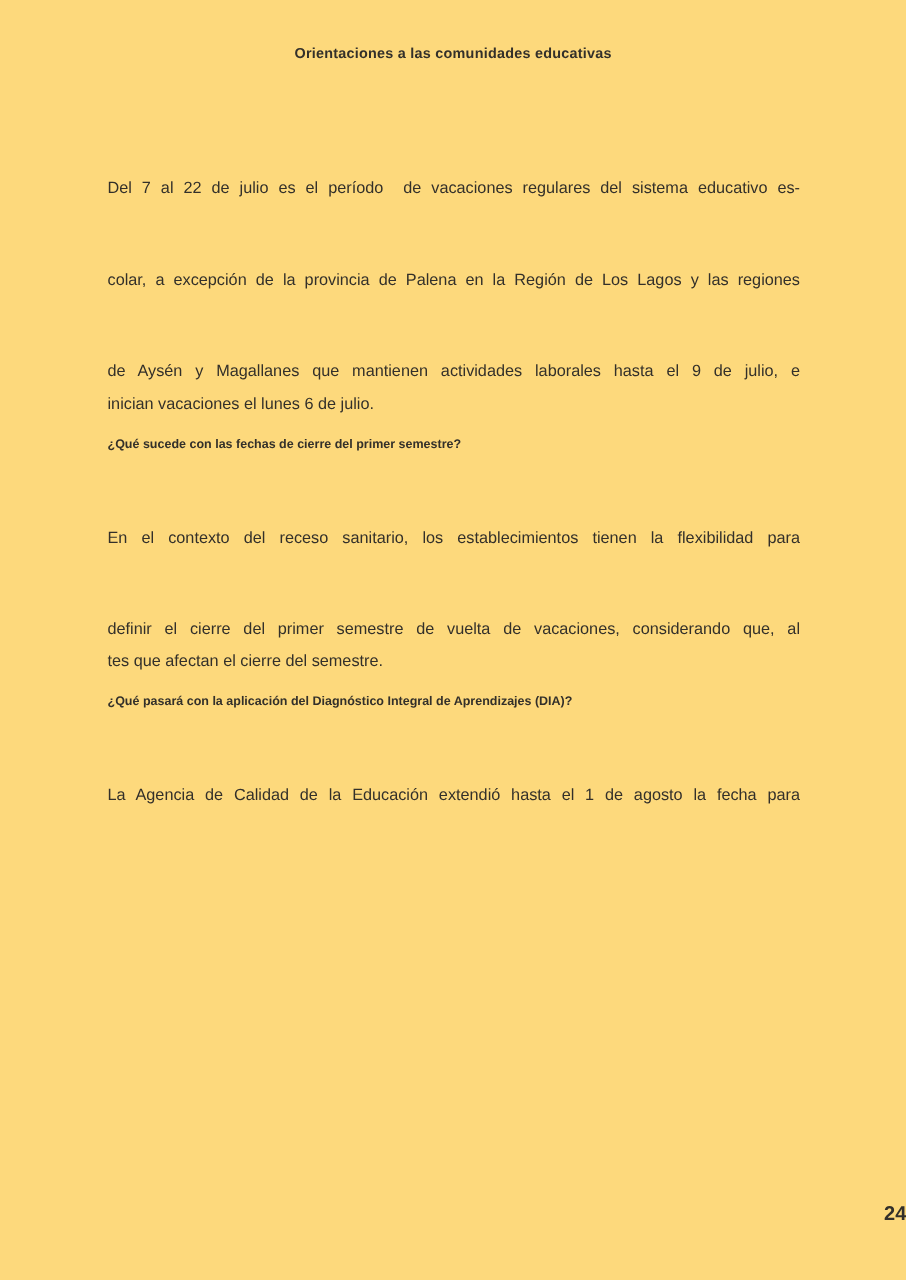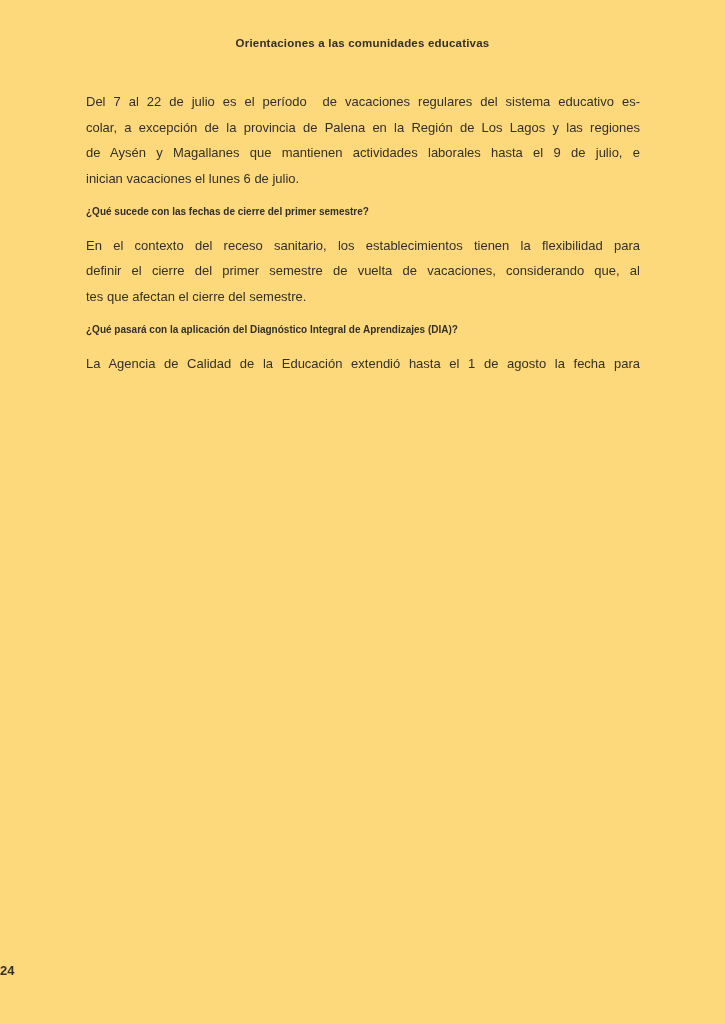--- a/index.html
+++ b/index.html
@@ -54,32 +54,33 @@
   }
   .line {
     height: 25.5px;
     overflow: hidden;
     white-space: pre-wrap;
   }
   .jline {
     text-align: justify;
     text-align-last: justify;
     text-justify: inter-word;
+    margin-top: 48px;
   }
   .lline {
     text-align: left;
     text-align-last: left;
   }
   .page-number {
     position: absolute;
     top: 963px;
     left: 0;
     width: 100%;
-    text-align: left;
-    font-size: 13px;
+    text-align: right;
+    font-size: 16px;
     font-weight: bold;
   }
 </style>
 </head>
 <body>
 
 <div class="page">
 
   <div class="running-header">Orientaciones a las comunidades educativas</div>
 

